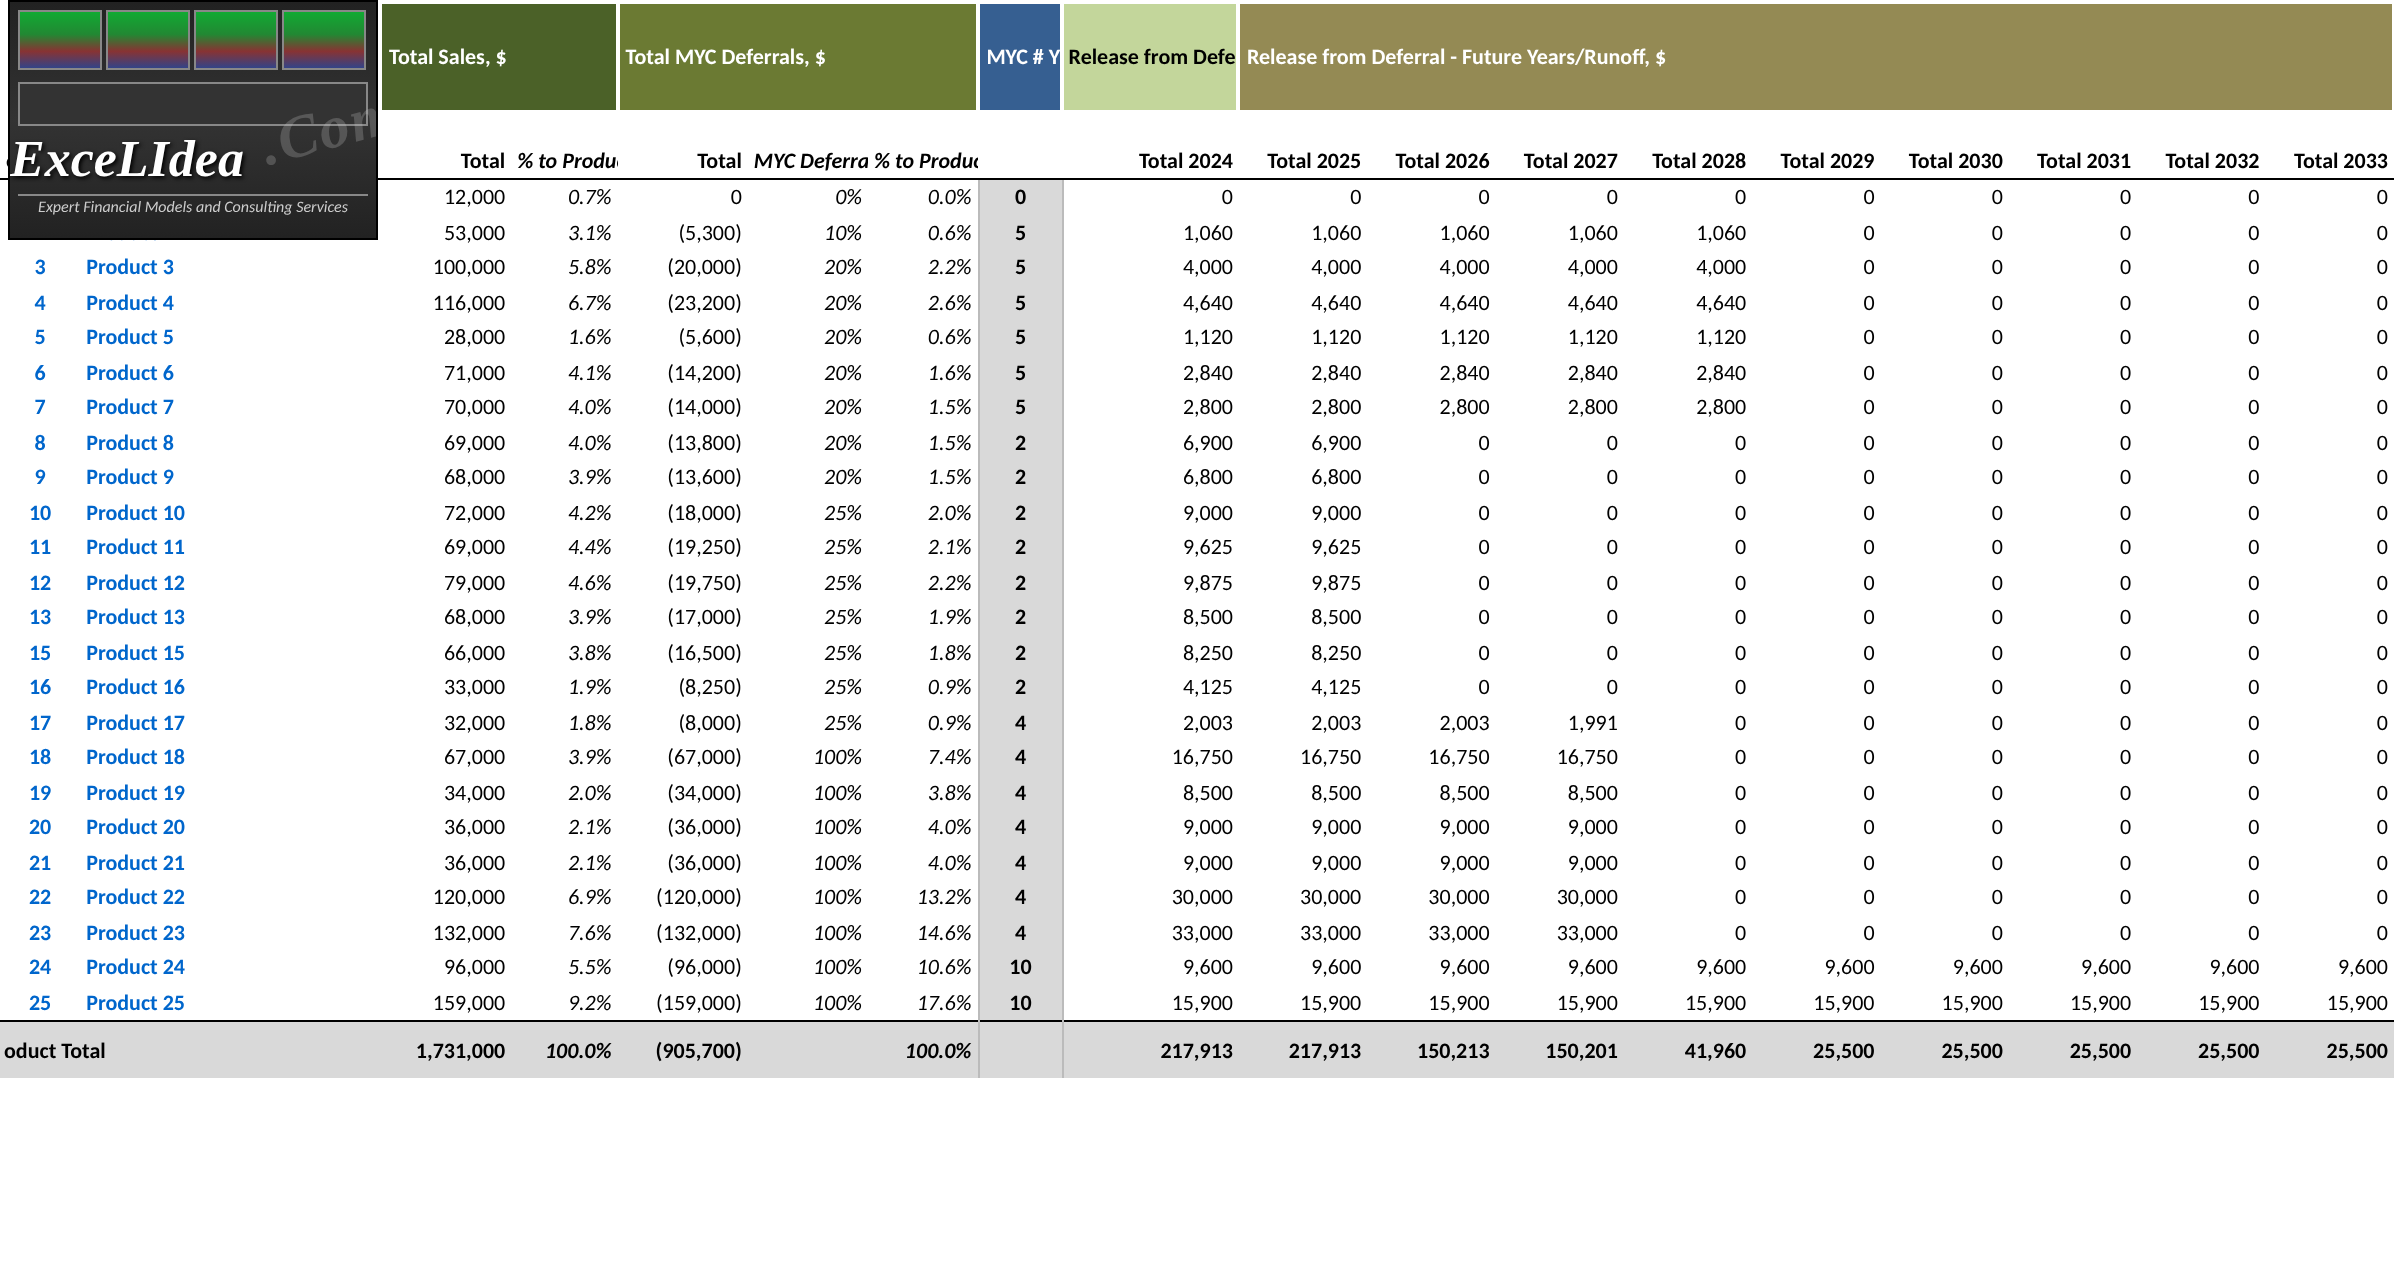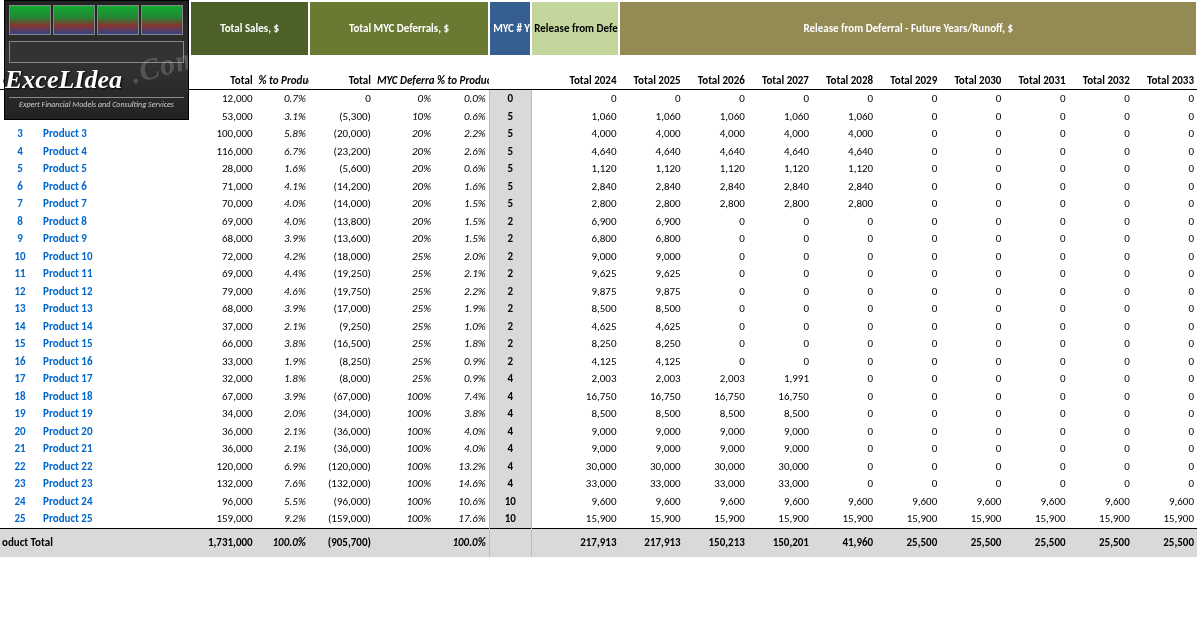--- a/index.html
+++ b/index.html
@@ -79,21 +79,21 @@
     padding: 0 3px;
     height: 17.5px;
     border: none;
     white-space: nowrap;
     overflow: hidden;
     vertical-align: middle;
   }
   .top-band th {
     height: 51px;
     font-weight: bold;
-    text-align: center;
+    text-align: left;
     vertical-align: middle;
     font-size: 11px;
   }
   .band-sales { background: #4b6128; color: #fff; border: 2px solid #fff; }
   .band-myc   { background: #6b7a33; color: #fff; border: 2px solid #fff; }
   .band-mycn  { background: #365f91; color: #fff; border: 2px solid #fff; font-size:10px;}
   .band-cy    { background: #c3d69b; color: #000; border: 2px solid #fff; font-size:10px; padding:1px 2px;}
   .band-fut   { background: #948a54; color: #fff; border: 2px solid #fff; }
   .sub-head th {
     font-weight: bold;
@@ -452,40 +452,20 @@
         <td class="num">0</td>
         <td class="num">0</td>
         <td class="num">0</td>
         <td class="num">0</td>
         <td class="num">0</td>
         <td class="num">0</td>
         <td class="num">0</td>
         <td class="num">0</td>
       </tr>
       <tr>
-        <td class="idx">14</td>
-        <td class="desc">Product 14</td>
-        <td class="num">37,000</td>
-        <td class="pct">2.1%</td>
-        <td class="num">(9,250)</td>
-        <td class="pct">25%</td>
-        <td class="pct">1.0%</td>
-        <td class="myc-yrs">2</td>
-        <td class="num">4,625</td>
-        <td class="num">4,625</td>
-        <td class="num">0</td>
-        <td class="num">0</td>
-        <td class="num">0</td>
-        <td class="num">0</td>
-        <td class="num">0</td>
-        <td class="num">0</td>
-        <td class="num">0</td>
-        <td class="num">0</td>
-      </tr>
-      <tr>
         <td class="idx">15</td>
         <td class="desc">Product 15</td>
         <td class="num">66,000</td>
         <td class="pct">3.8%</td>
         <td class="num">(16,500)</td>
         <td class="pct">25%</td>
         <td class="pct">1.8%</td>
         <td class="myc-yrs">2</td>
         <td class="num">8,250</td>
         <td class="num">8,250</td>

